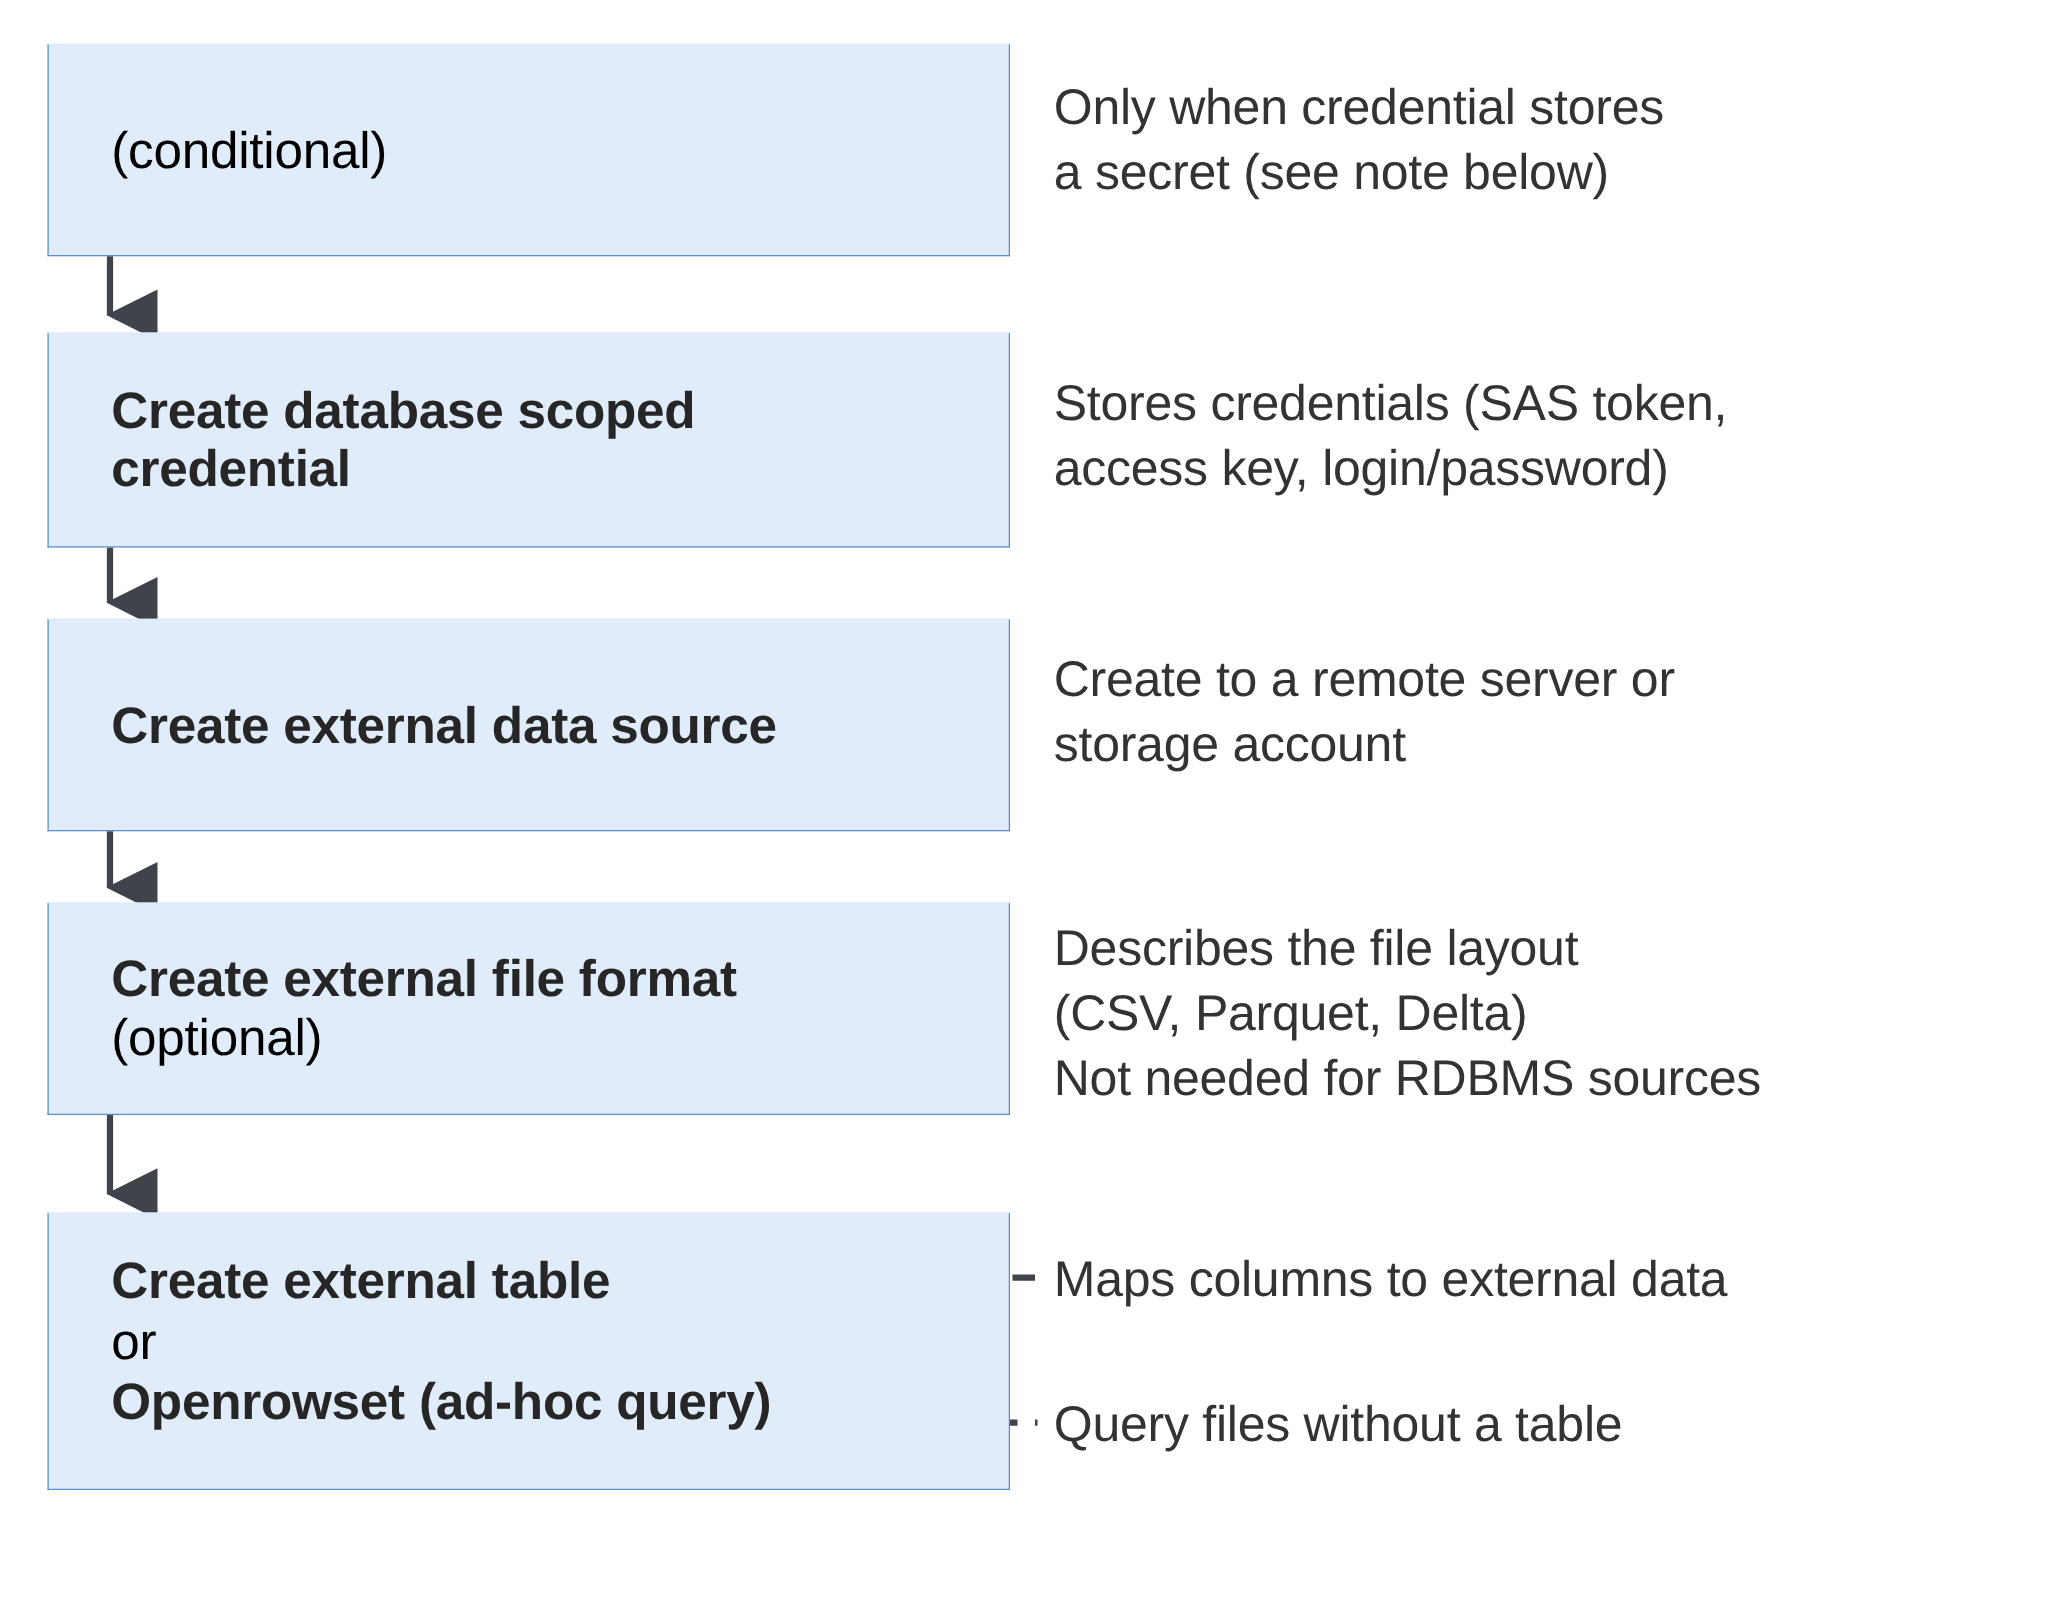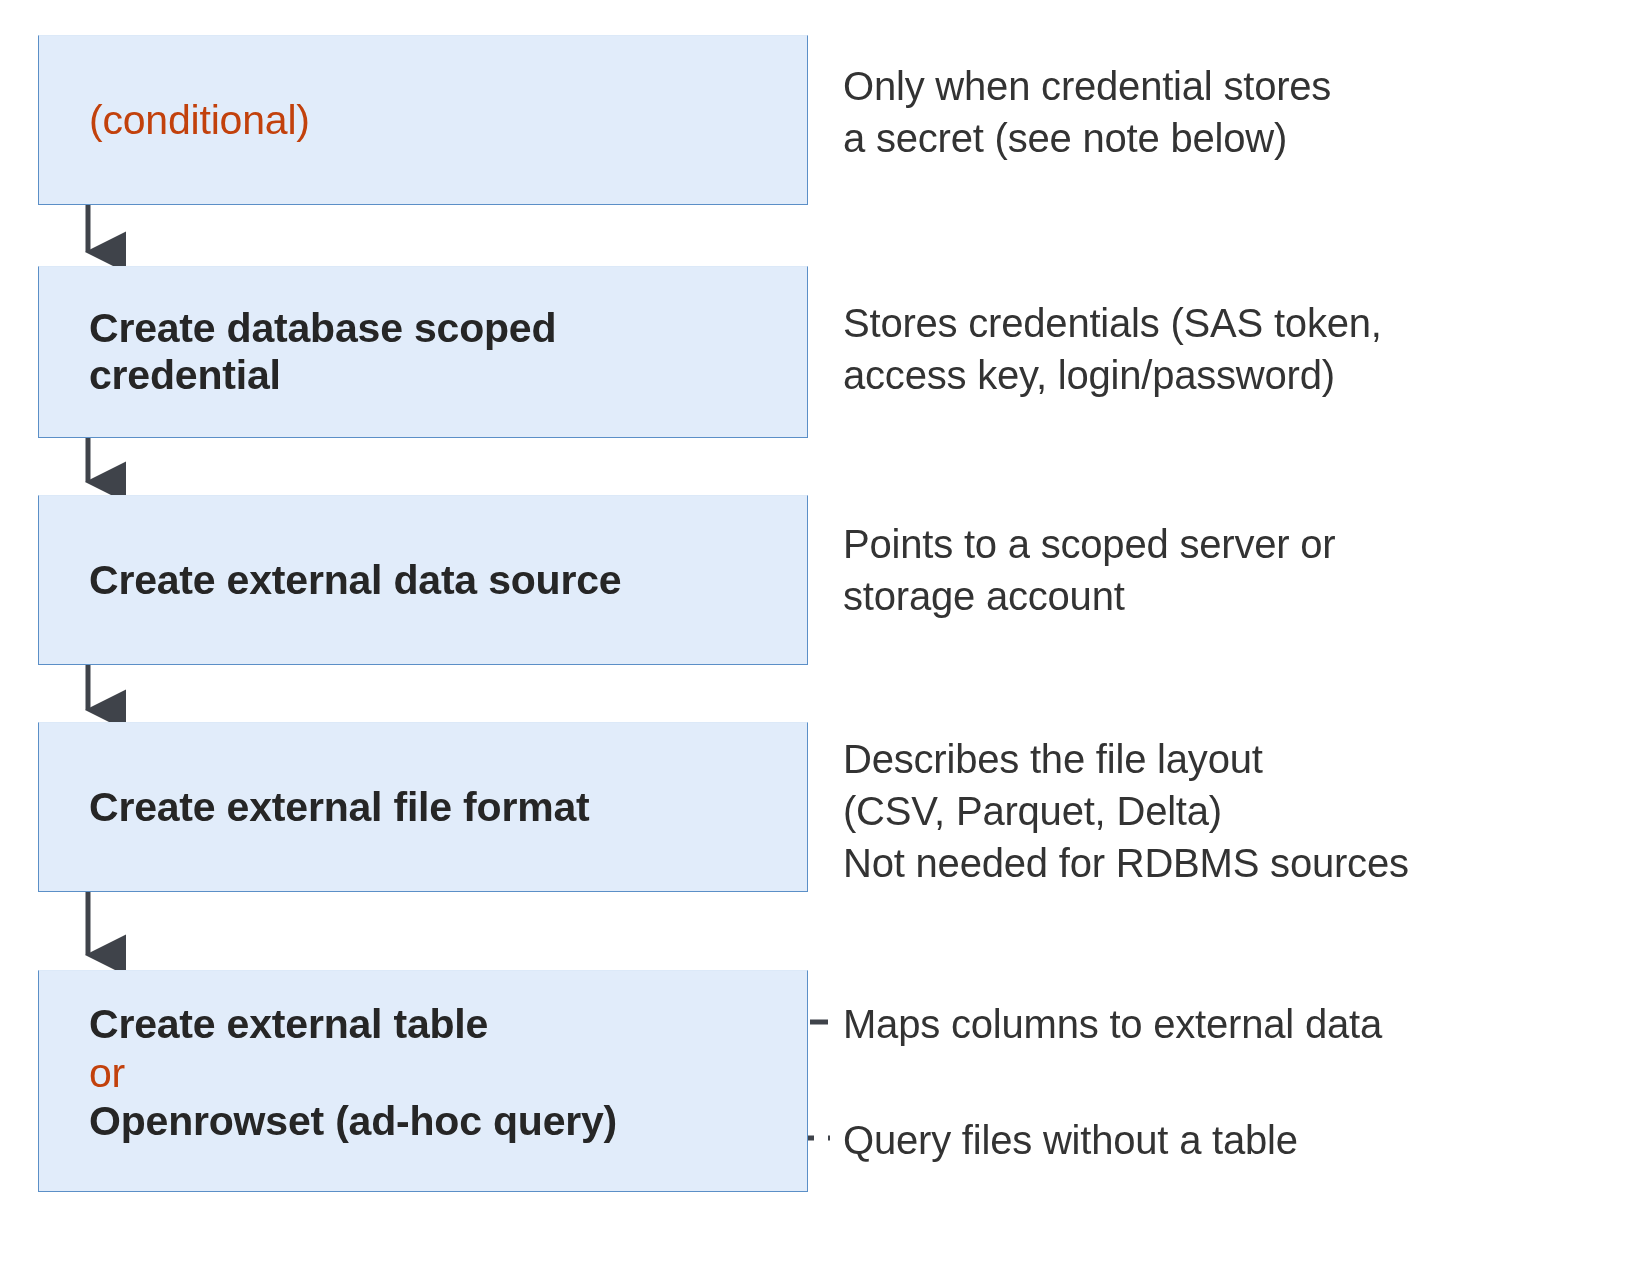--- a/index.html
+++ b/index.html
@@ -45,21 +45,21 @@
     line-height: 1.14;
     color: #262626;
     padding-left: 50px;
     letter-spacing: -0.2px;
     white-space: pre-wrap;
   }
   .step-sub {
     font-weight: normal;
     font-size: 41px;
     line-height: 1.14;
-    color: #c2410c;
+    color: #000000;
     padding-left: 50px;
     letter-spacing: -0.2px;
   }
 
   
   .note {
     position: absolute;
     left: 843px;
     font-size: 40px;
     line-height: 1.30;
@@ -111,25 +111,26 @@
   <div class="step-box" style="top:266px; height:172px;">
     <div class="step-title">Create database scoped
 credential</div>
   </div>
   <div class="note" style="top:297px;">Stores credentials (SAS token,
 access key, login/password)</div>
 
   <div class="step-box" style="top:495px; height:170px;">
     <div class="step-title">Create external data source</div>
   </div>
-  <div class="note" style="top:518px;">Points to a scoped server or
+  <div class="note" style="top:518px;">Create to a remote server or
 storage account</div>
 
   <div class="step-box" style="top:722px; height:170px;">
     <div class="step-title">Create external file format</div>
+    <div class="step-sub">(optional)</div>
   </div>
   <div class="note" style="top:733px;">Describes the file layout
 (CSV, Parquet, Delta)
 Not needed for RDBMS sources</div>
 
   <div class="step-box" style="top:970px; height:222px; justify-content:flex-start;">
     <div class="step-title" style="margin-top:30px;">Create external table</div>
     <div class="step-sub" style="margin-top:2px;">or</div>
     <div class="step-title" style="margin-top:2px; white-space:nowrap;">
       <span class="inline-bold">Openrowset</span><span class="inline-normal"> (ad-hoc query)</span>

